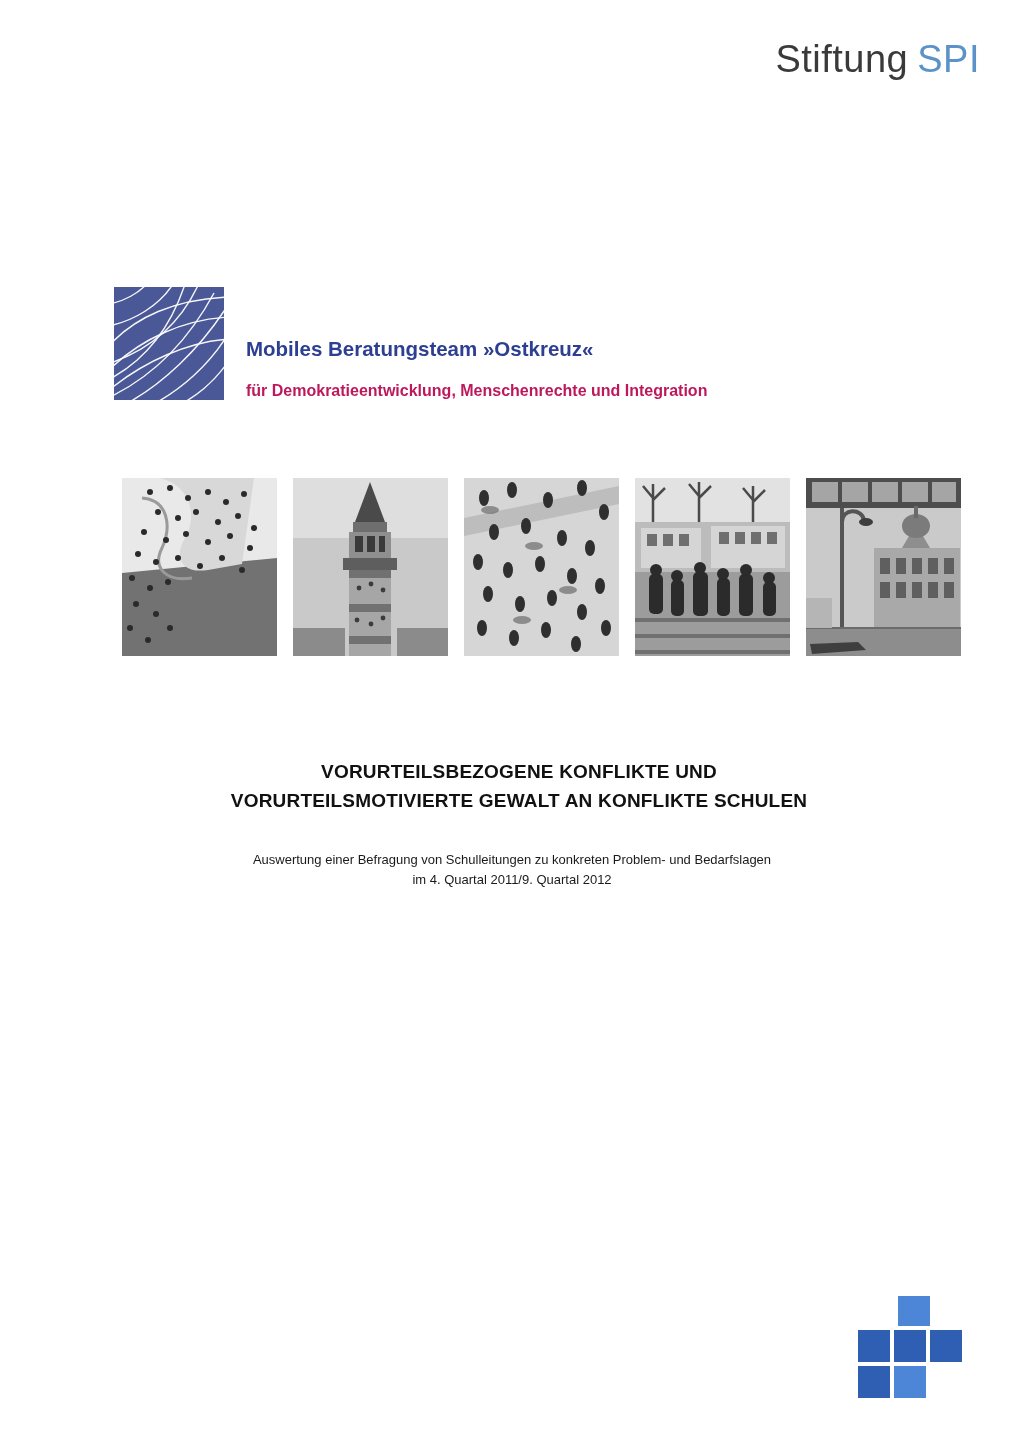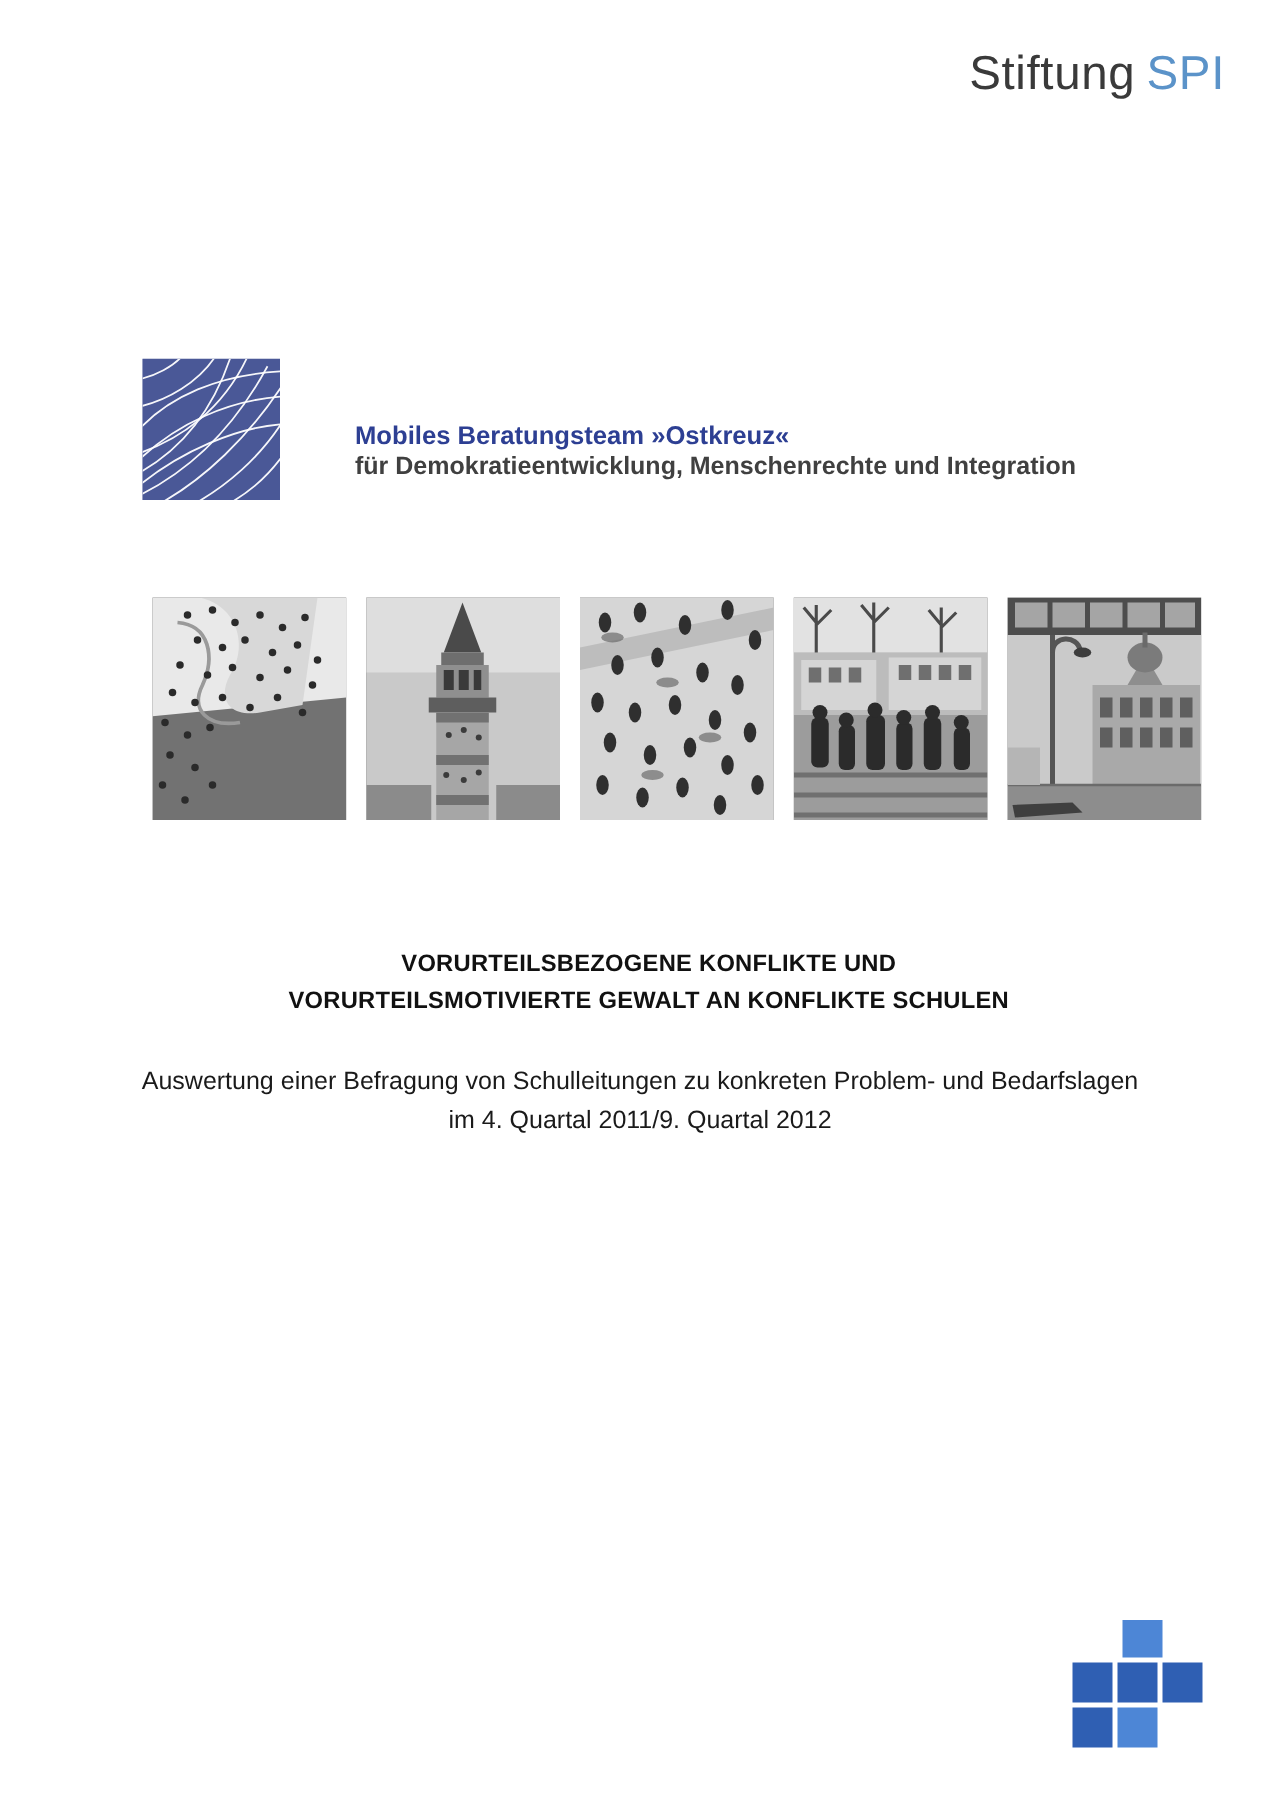--- a/index.html
+++ b/index.html
@@ -36,21 +36,20 @@
     margin-left: 9px;
   }
 
   
   .mbt-block {
     position: absolute;
     left: 114px;
     top: 287px;
     display: flex;
     align-items: flex-start;
-    gap: 38px;
   }
   .mbt-mark {
     width: 110px;
     height: 113px;
     background: #4a5897;
     position: relative;
     overflow: hidden;
     flex: none;
   }
   .mbt-mark svg {
@@ -63,25 +62,25 @@
     padding-top: 50px;
   }
   .mbt-title {
     font-size: 20.5px;
     font-weight: bold;
     color: #2d3f93;
     line-height: 1.15;
     white-space: nowrap;
   }
   .mbt-sub {
-    font-size: 20px;
+    font-size: 16px;
     font-weight: bold;
-    color: #404040;
+    color: #be185d;
     line-height: 1.2;
-    margin-top: 0;
+    margin-top: 20px;
     white-space: nowrap;
   }
 
   
   .photo-strip {
     position: absolute;
     left: 122px;
     top: 478px;
     display: flex;
     gap: 16px;
@@ -110,21 +109,21 @@
     color: #111111;
   }
   .doc-title .line { display: block; padding-left: 14px; }
 
   .doc-subtitle {
     position: absolute;
     left: 0;
     top: 850px;
     width: 100%;
     text-align: center;
-    font-size: 20px;
+    font-size: 13px;
     font-weight: 400;
     line-height: 1.55;
     color: #1a1a1a;
   }
   .doc-subtitle .line { display: block; }
 
   
   .footer-mark {
     position: absolute;
     right: 62px;

